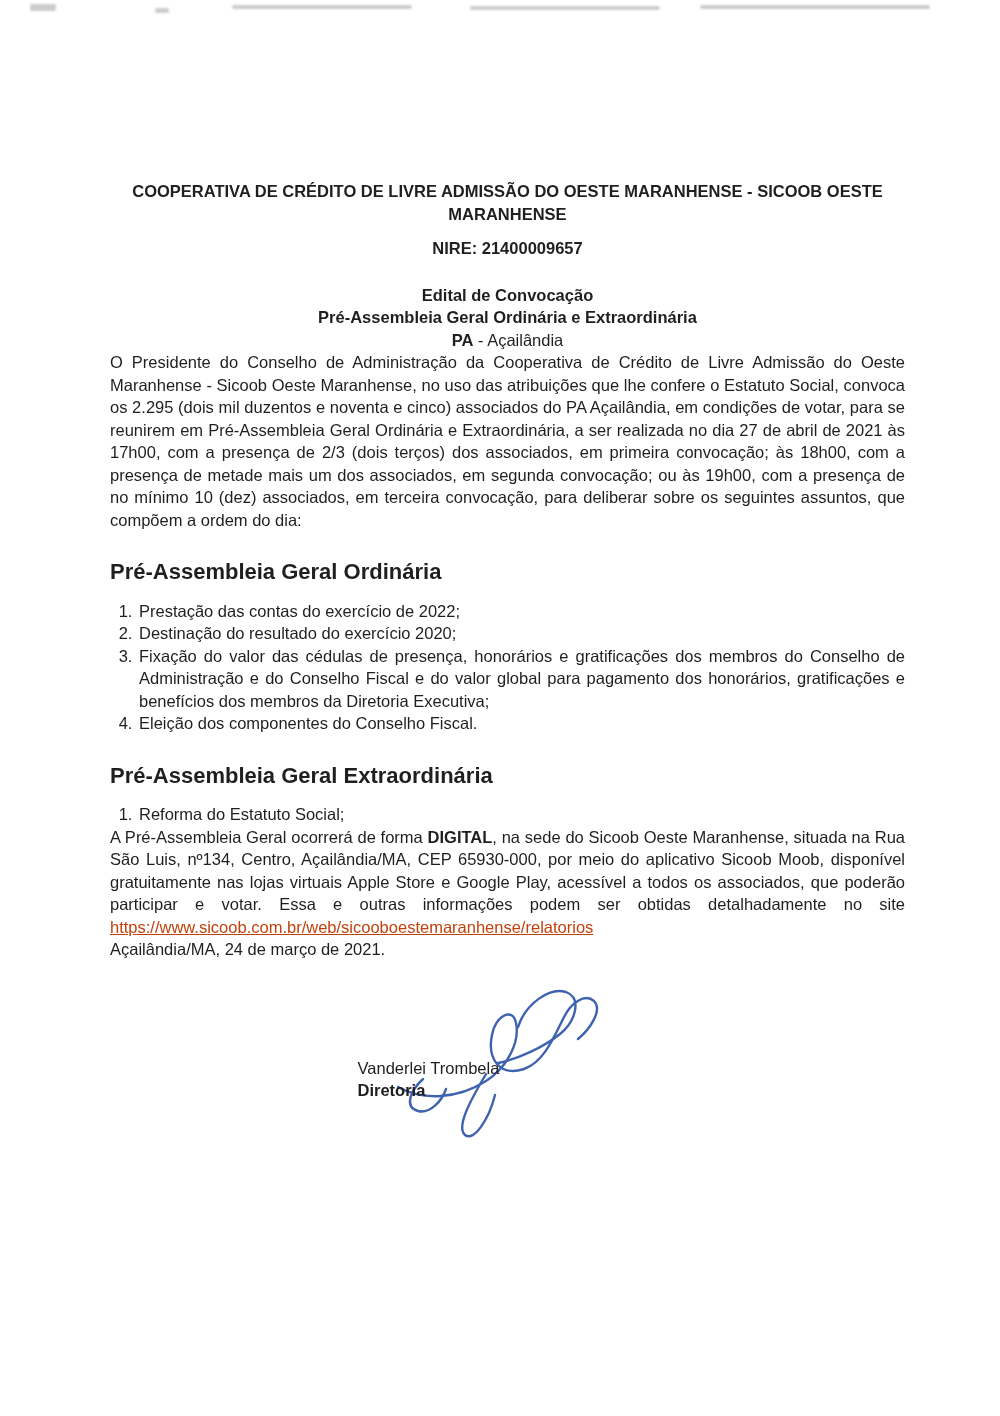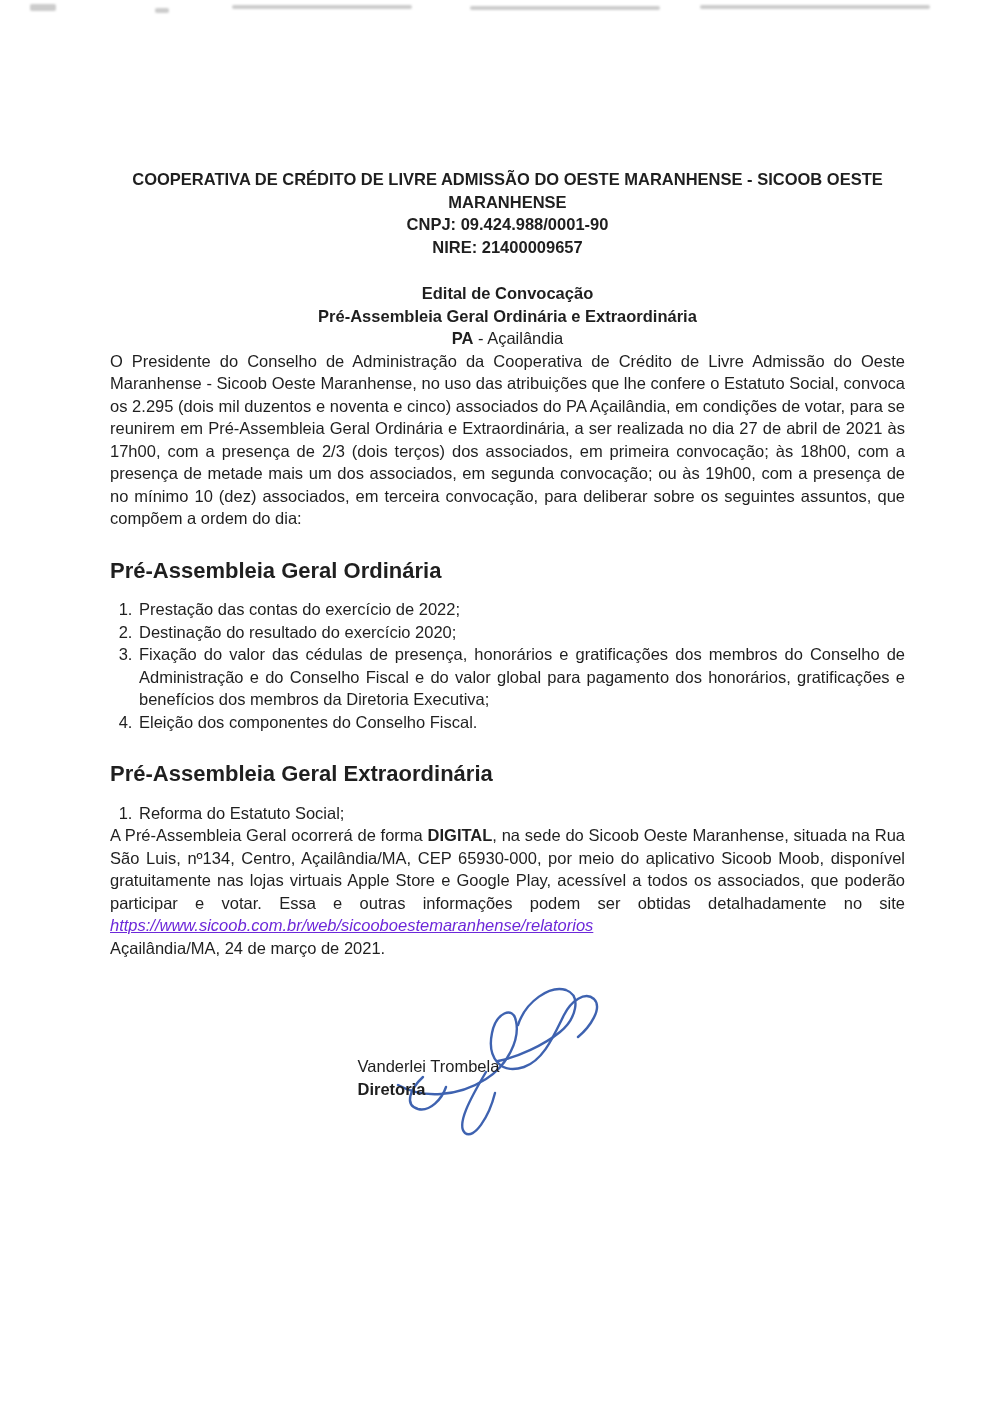--- a/index.html
+++ b/index.html
@@ -33,43 +33,42 @@
   .content {
     position: absolute;
     left: 110px;
     top: 0;
     width: 795px;
     padding-top: 168px;
     font-size: 16.5px;
     line-height: 22.5px;
   }
   .doc-header { text-align: center; font-weight: bold; }
-  .doc-header div { margin: 0; }
+  .doc-header div { margin: 12px; }
   .subheader { text-align: center; font-weight: bold; margin-top: 24px; }
   .subheader .pa-line .pa-rest { font-weight: normal; }
   p.body { margin: 0; text-align: justify; }
   .intro { margin-top: 22px; }
   .section-heading {
     font-size: 22px;
     font-weight: bold;
     margin: 30px 0 0 0;
     line-height: 22.5px;
   }
   ol.agenda {
     margin: 16px 0 0 0;
     padding-left: 27px;
     text-align: justify;
   }
   ol.agenda li { margin: 0; padding-left: 2px; }
   .digital-par { margin-top: 26px; }
   .doc-link {
-    color: #6d28d9;
+    color: #c2410c;
     text-decoration: underline;
     word-break: keep-all;
-    font-style: italic;
   }
   .dateline {
     margin-top: 40px;
     text-align: right;
   }
   .signature {
     position: relative;
     width: 300px;
     margin: 96px auto 0 auto;
     text-align: left;
@@ -94,21 +93,20 @@
     <span class="noise-2"></span>
     <span class="noise-3"></span>
     <span class="noise-4"></span>
     <span class="noise-5"></span>
   </div>
 
   <div class="content">
 
     <div class="doc-header">
       <div>COOPERATIVA DE CRÉDITO DE LIVRE ADMISSÃO DO OESTE MARANHENSE - SICOOB OESTE MARANHENSE</div>
-      <div>CNPJ: 09.424.988/0001-90</div>
       <div>NIRE: 21400009657</div>
     </div>
 
     <div class="subheader">
       <div>Edital de Convocação</div>
       <div>Pré-Assembleia Geral Ordinária e Extraordinária</div>
       <div class="pa-line"><span class="pa-bold">PA</span><span class="pa-rest"> - Açailândia</span></div>
     </div>
 
     <p class="body intro">O Presidente do Conselho de Administração da Cooperativa de Crédito de Livre Admissão do Oeste Maranhense - Sicoob Oeste Maranhense, no uso das atribuições que lhe confere o Estatuto Social, convoca os 2.295 (dois mil duzentos e noventa e cinco) associados do PA Açailândia, em condições de votar, para se reunirem em Pré-Assembleia Geral Ordinária e Extraordinária, a ser realizada no dia 27 de abril de 2021 às 17h00, com a presença de 2/3 (dois terços) dos associados, em primeira convocação; às 18h00, com a presença de metade mais um dos associados, em segunda convocação; ou às 19h00, com a presença de no mínimo 10 (dez) associados, em terceira convocação, para deliberar sobre os seguintes assuntos, que compõem a ordem do dia:</p>

